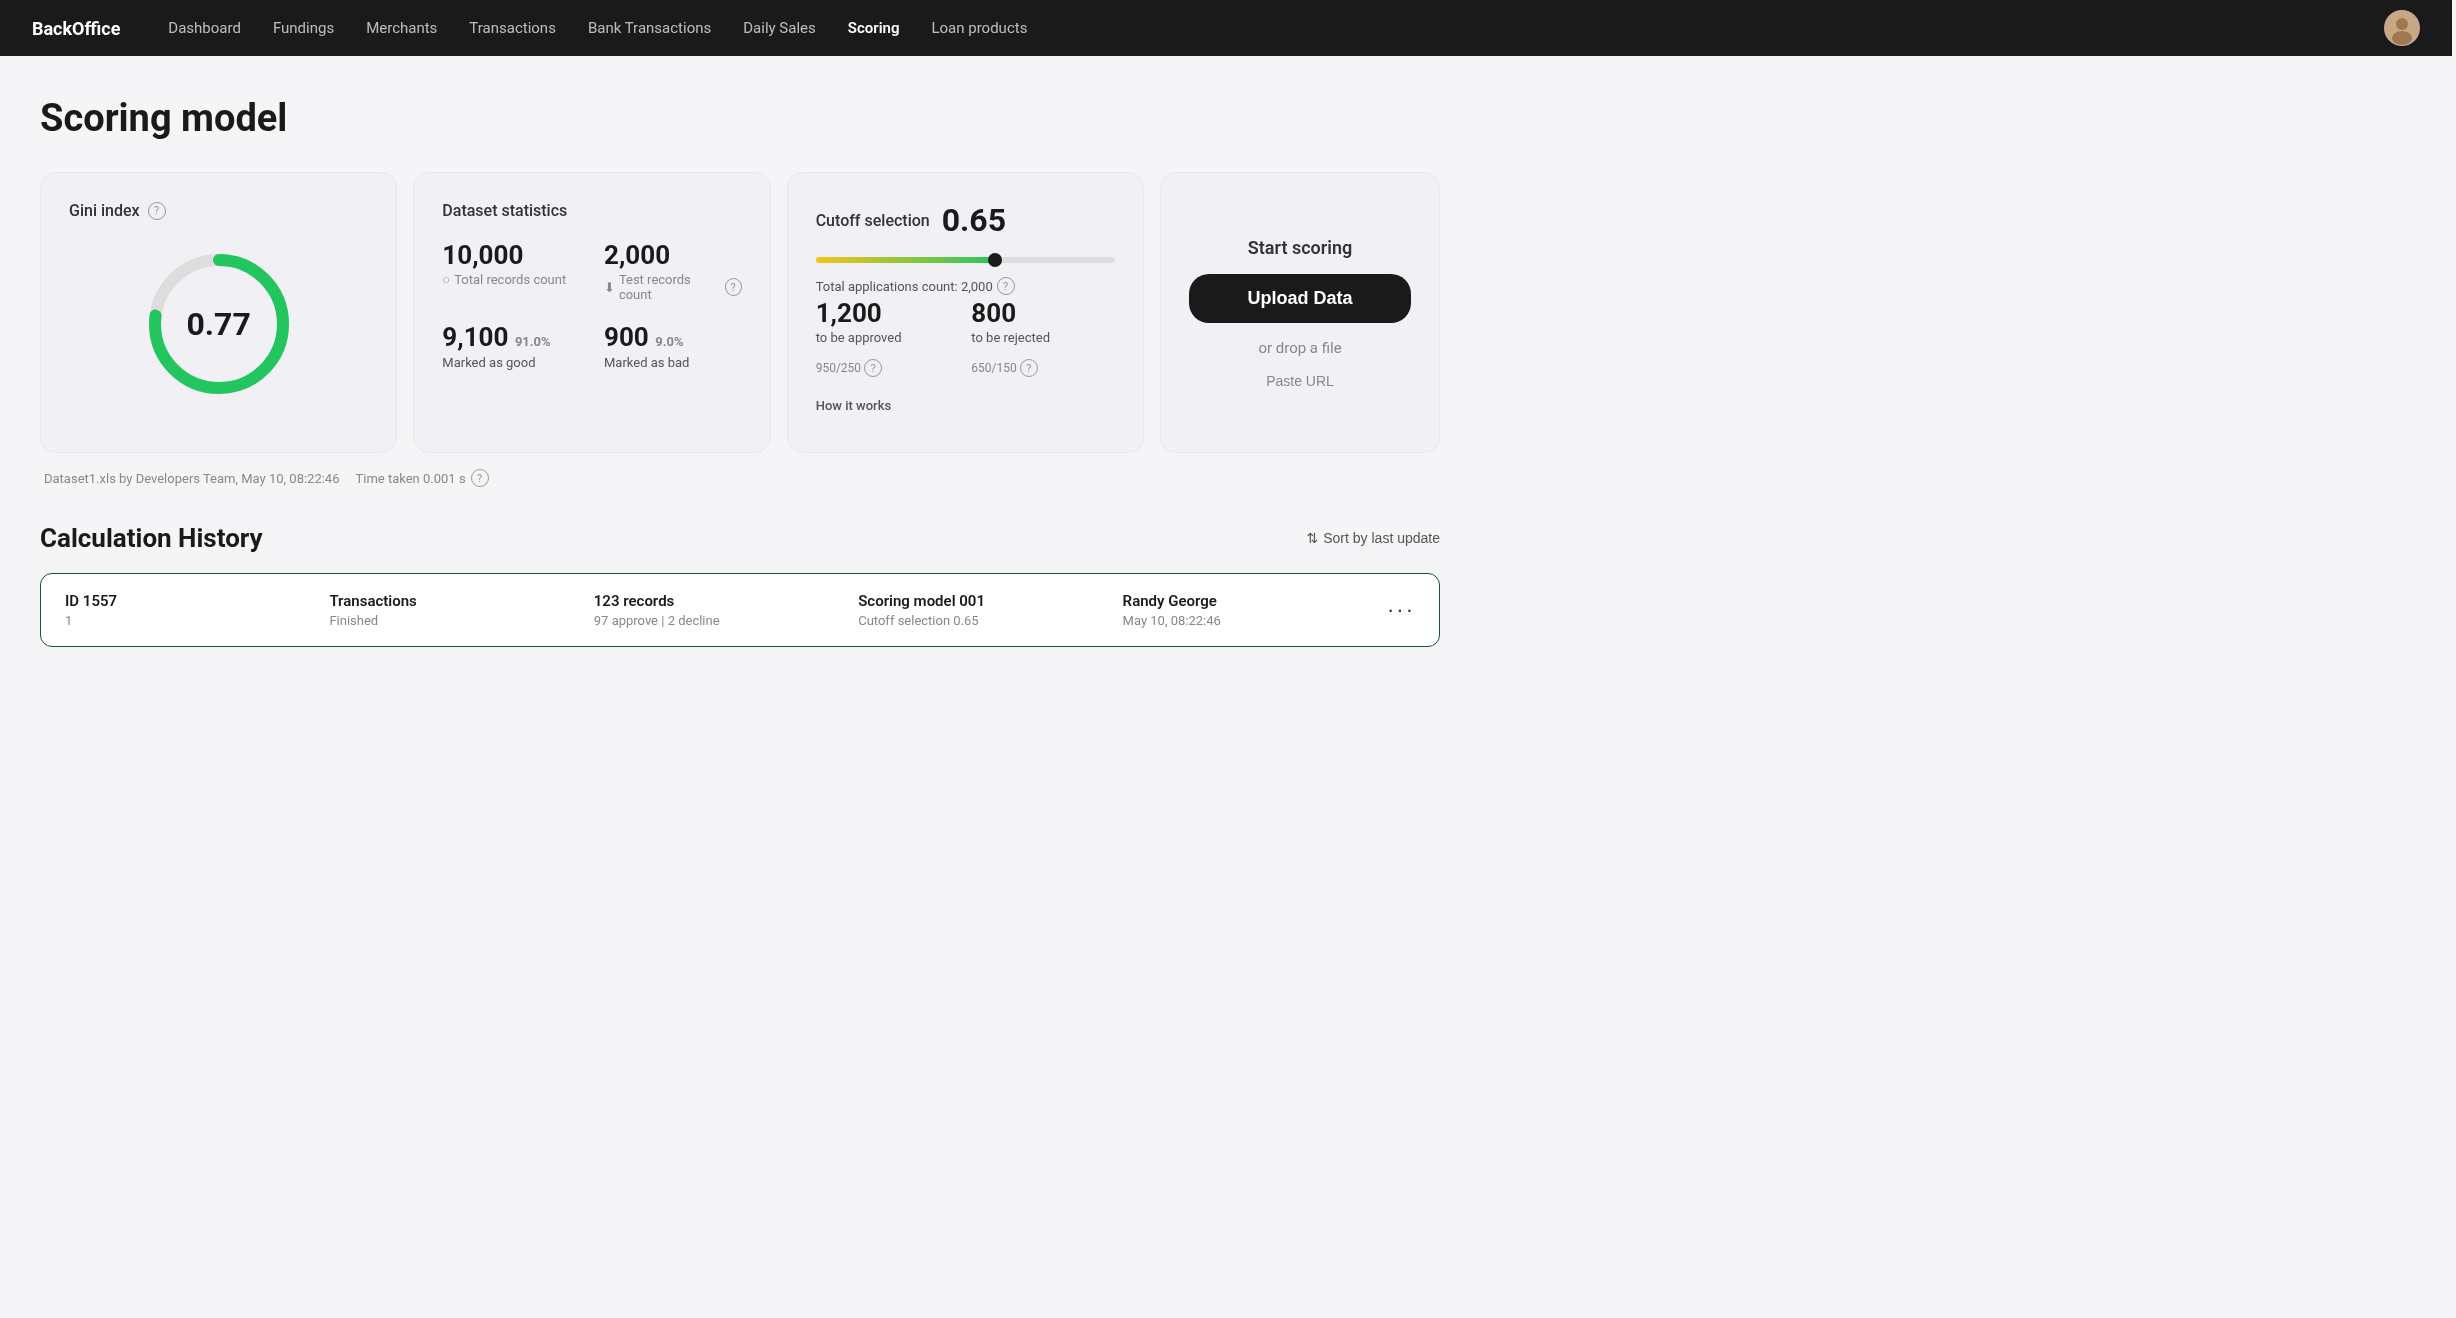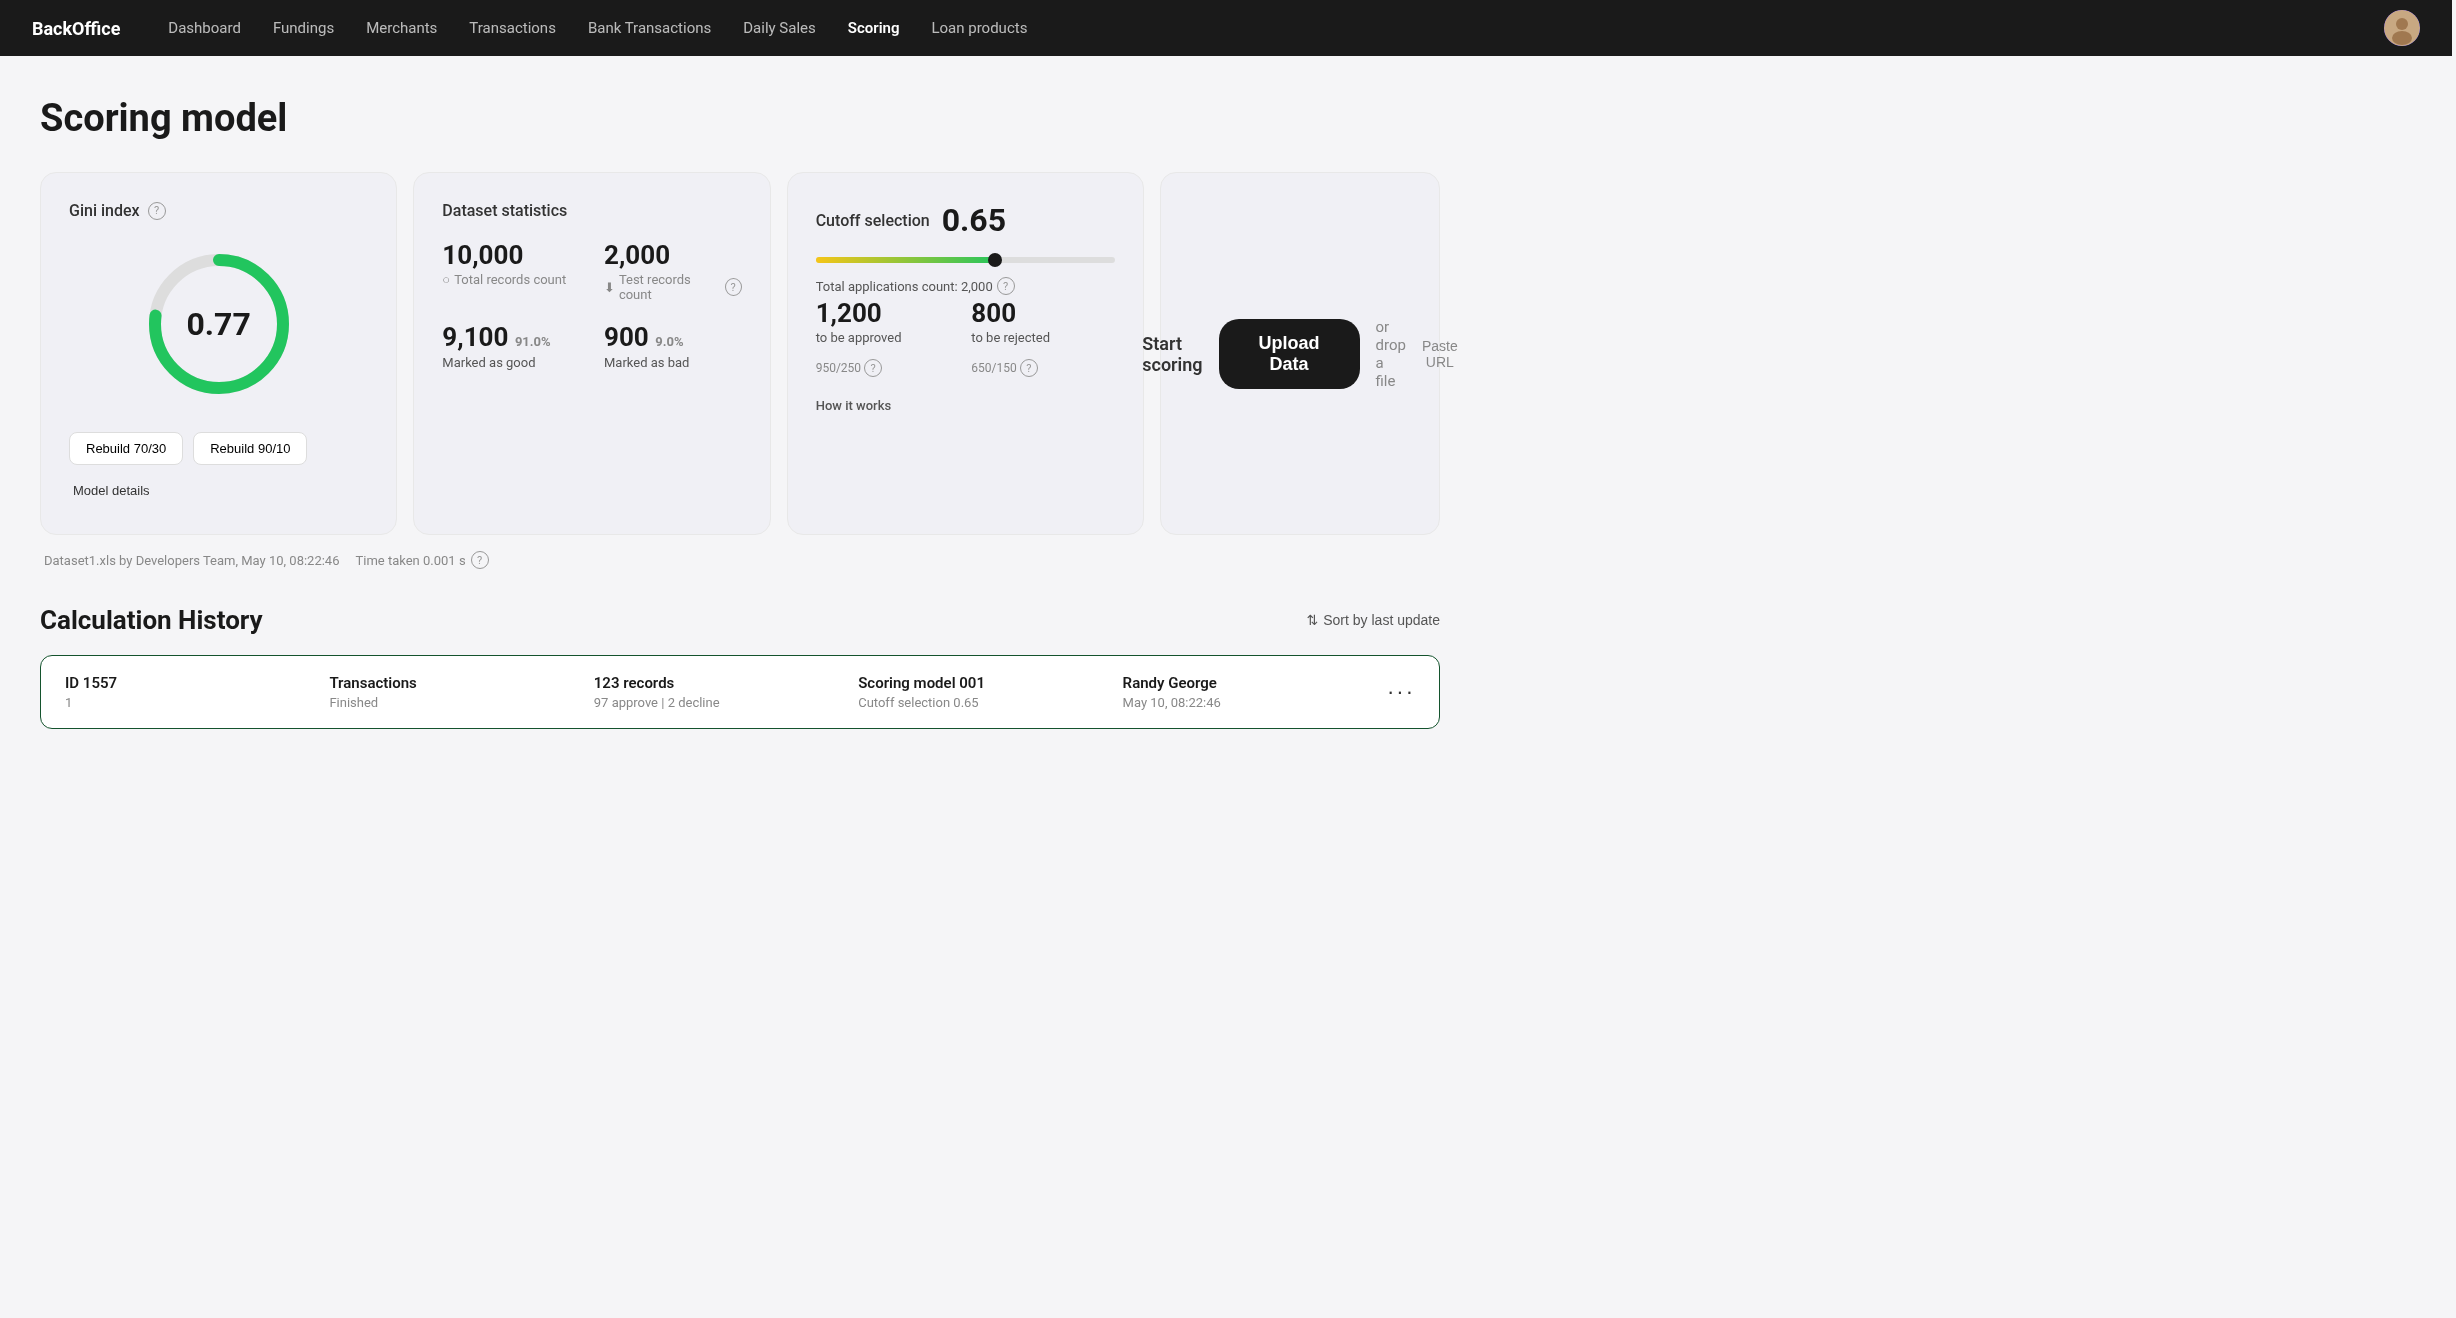--- a/index.html
+++ b/index.html
@@ -219,21 +219,21 @@
     .cutoff-big { font-size: 26px; font-weight: 700; }
     .cutoff-desc { font-size: 13px; color: #555; margin-top: 2px; }
     .cutoff-sub { font-size: 12px; color: #888; margin-top: 14px; display: flex; align-items: center; gap: 3px; }
     .how-it-works { font-size: 13px; color: #555; cursor: pointer; font-weight: 500; }
 
     
     .start-scoring-card {
       background: #f0f0f5;
       width: 280px;
       display: flex;
-      flex-direction: row;
+      flex-direction: column;
       align-items: center;
       justify-content: center;
       gap: 16px;
     }
     .start-scoring-title { font-size: 18px; font-weight: 600; color: #333; }
     .btn-upload {
       background: #1a1a1a;
       color: #fff;
       border: none;
       border-radius: 20px;
@@ -342,25 +342,20 @@
         <div class="donut-container">
           <svg viewBox="0 0 160 160">
 
             <circle cx="80" cy="80" r="64" fill="none" stroke="#ddd" stroke-width="12"></circle>
 
             <circle cx="80" cy="80" r="64" fill="none" stroke="#22c55e" stroke-width="12" stroke-dasharray="309.6 402.1" stroke-linecap="round"></circle>
           </svg>
           <div class="donut-value">0.77</div>
         </div>
       </div>
-      <div class="gini-buttons">
-        <button class="btn-outline">Rebuild 70/30</button>
-        <button class="btn-outline">Rebuild 90/10</button>
-        <button class="btn-link">Model details</button>
-      </div>
     </div>
 
     <div class="card dataset-card">
       <div class="dataset-title">Dataset statistics</div>
       <div class="dataset-grid">
 
         <div class="stat-block">
           <div class="stat-number">10,000</div>
           <div class="stat-sub">
             <span>○</span>

